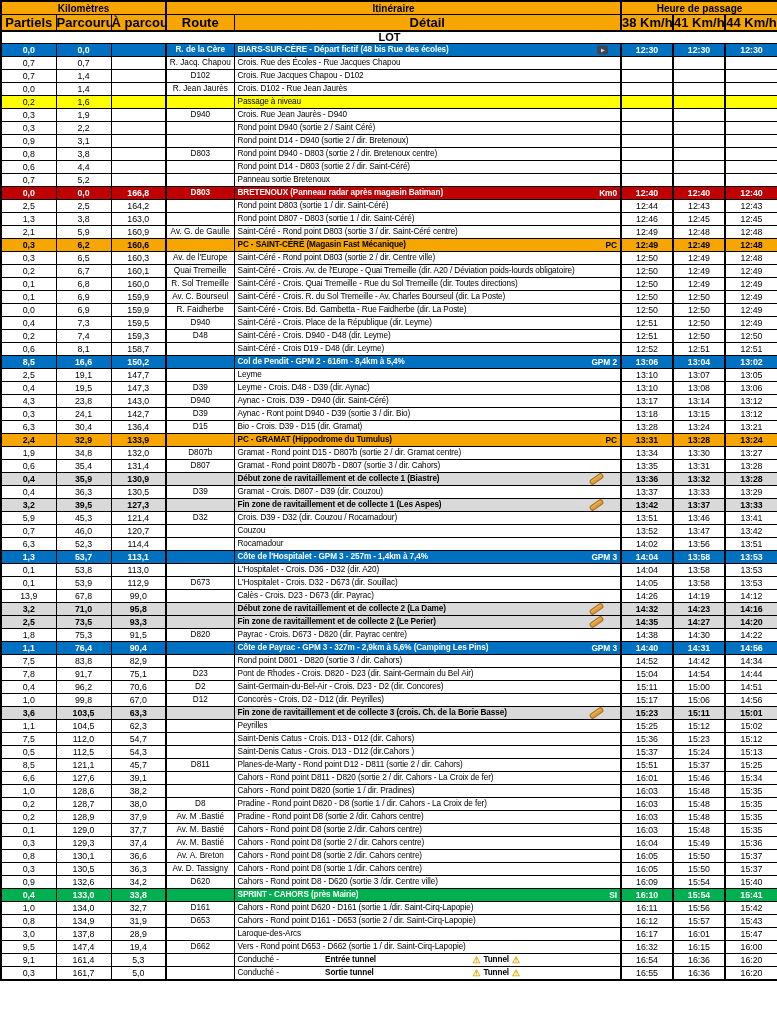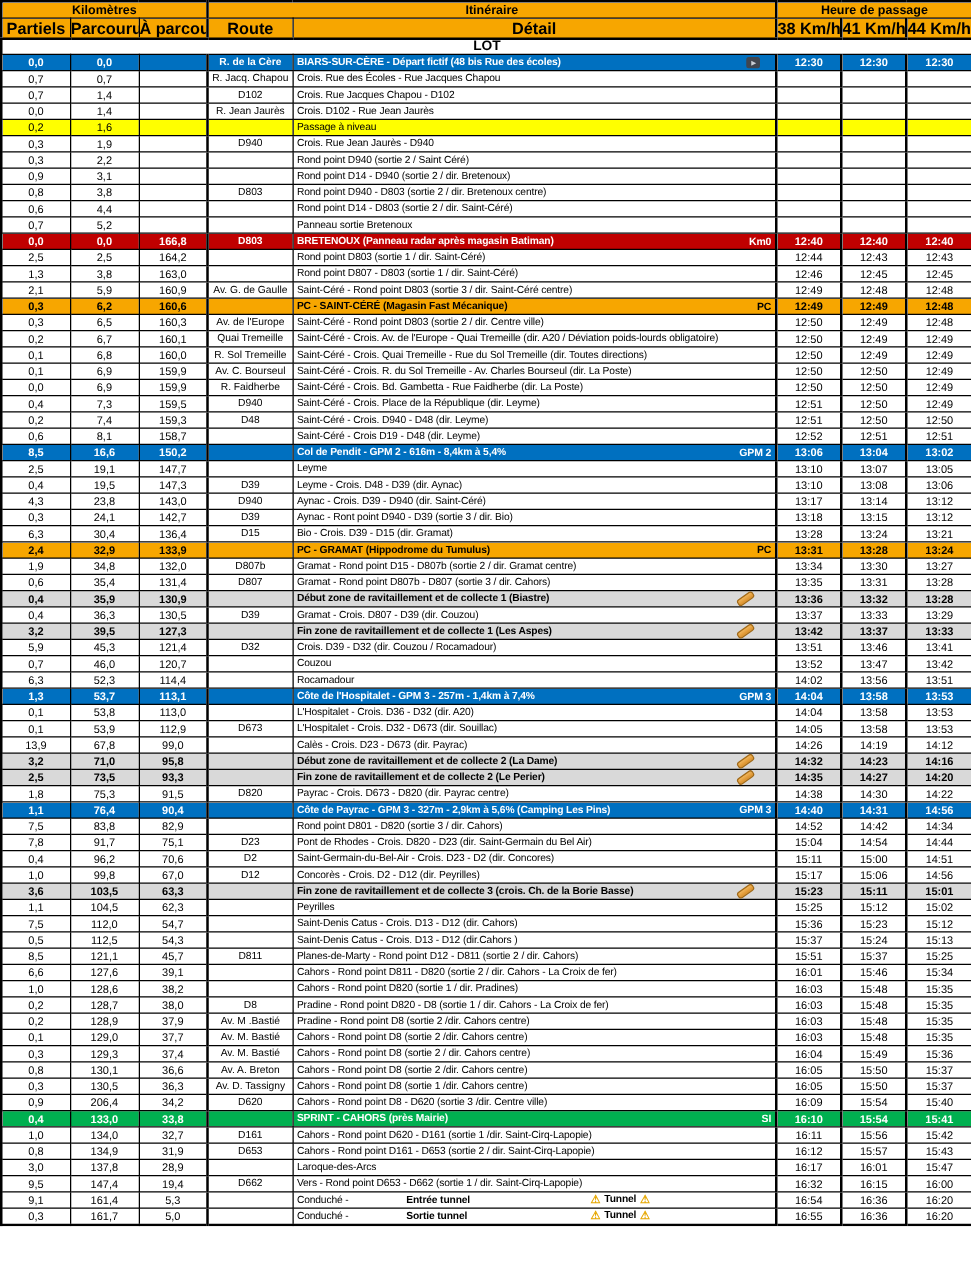--- a/index.html
+++ b/index.html
@@ -727,21 +727,21 @@
           <td class="num">130,5</td>
           <td class="num">36,3</td>
           <td class="route bl2">Av. D. Tassigny</td>
           <td class="detail"><span class="dtext">Cahors - Rond point D8 (sortie 1 /dir. Cahors centre)</span></td>
           <td class="time bl2">16:05</td>
           <td class="time bl2">15:50</td>
           <td class="time bl2">15:37</td>
         </tr>
         <tr>
           <td class="num">0,9</td>
-          <td class="num">206,4</td>
+          <td class="num">132,6</td>
           <td class="num">34,2</td>
           <td class="route bl2">D620</td>
           <td class="detail"><span class="dtext">Cahors - Rond point D8 - D620 (sortie 3 /dir. Centre ville)</span></td>
           <td class="time bl2">16:09</td>
           <td class="time bl2">15:54</td>
           <td class="time bl2">15:40</td>
         </tr>
         <tr class="g">
           <td class="num">0,4</td>
           <td class="num">133,0</td>

